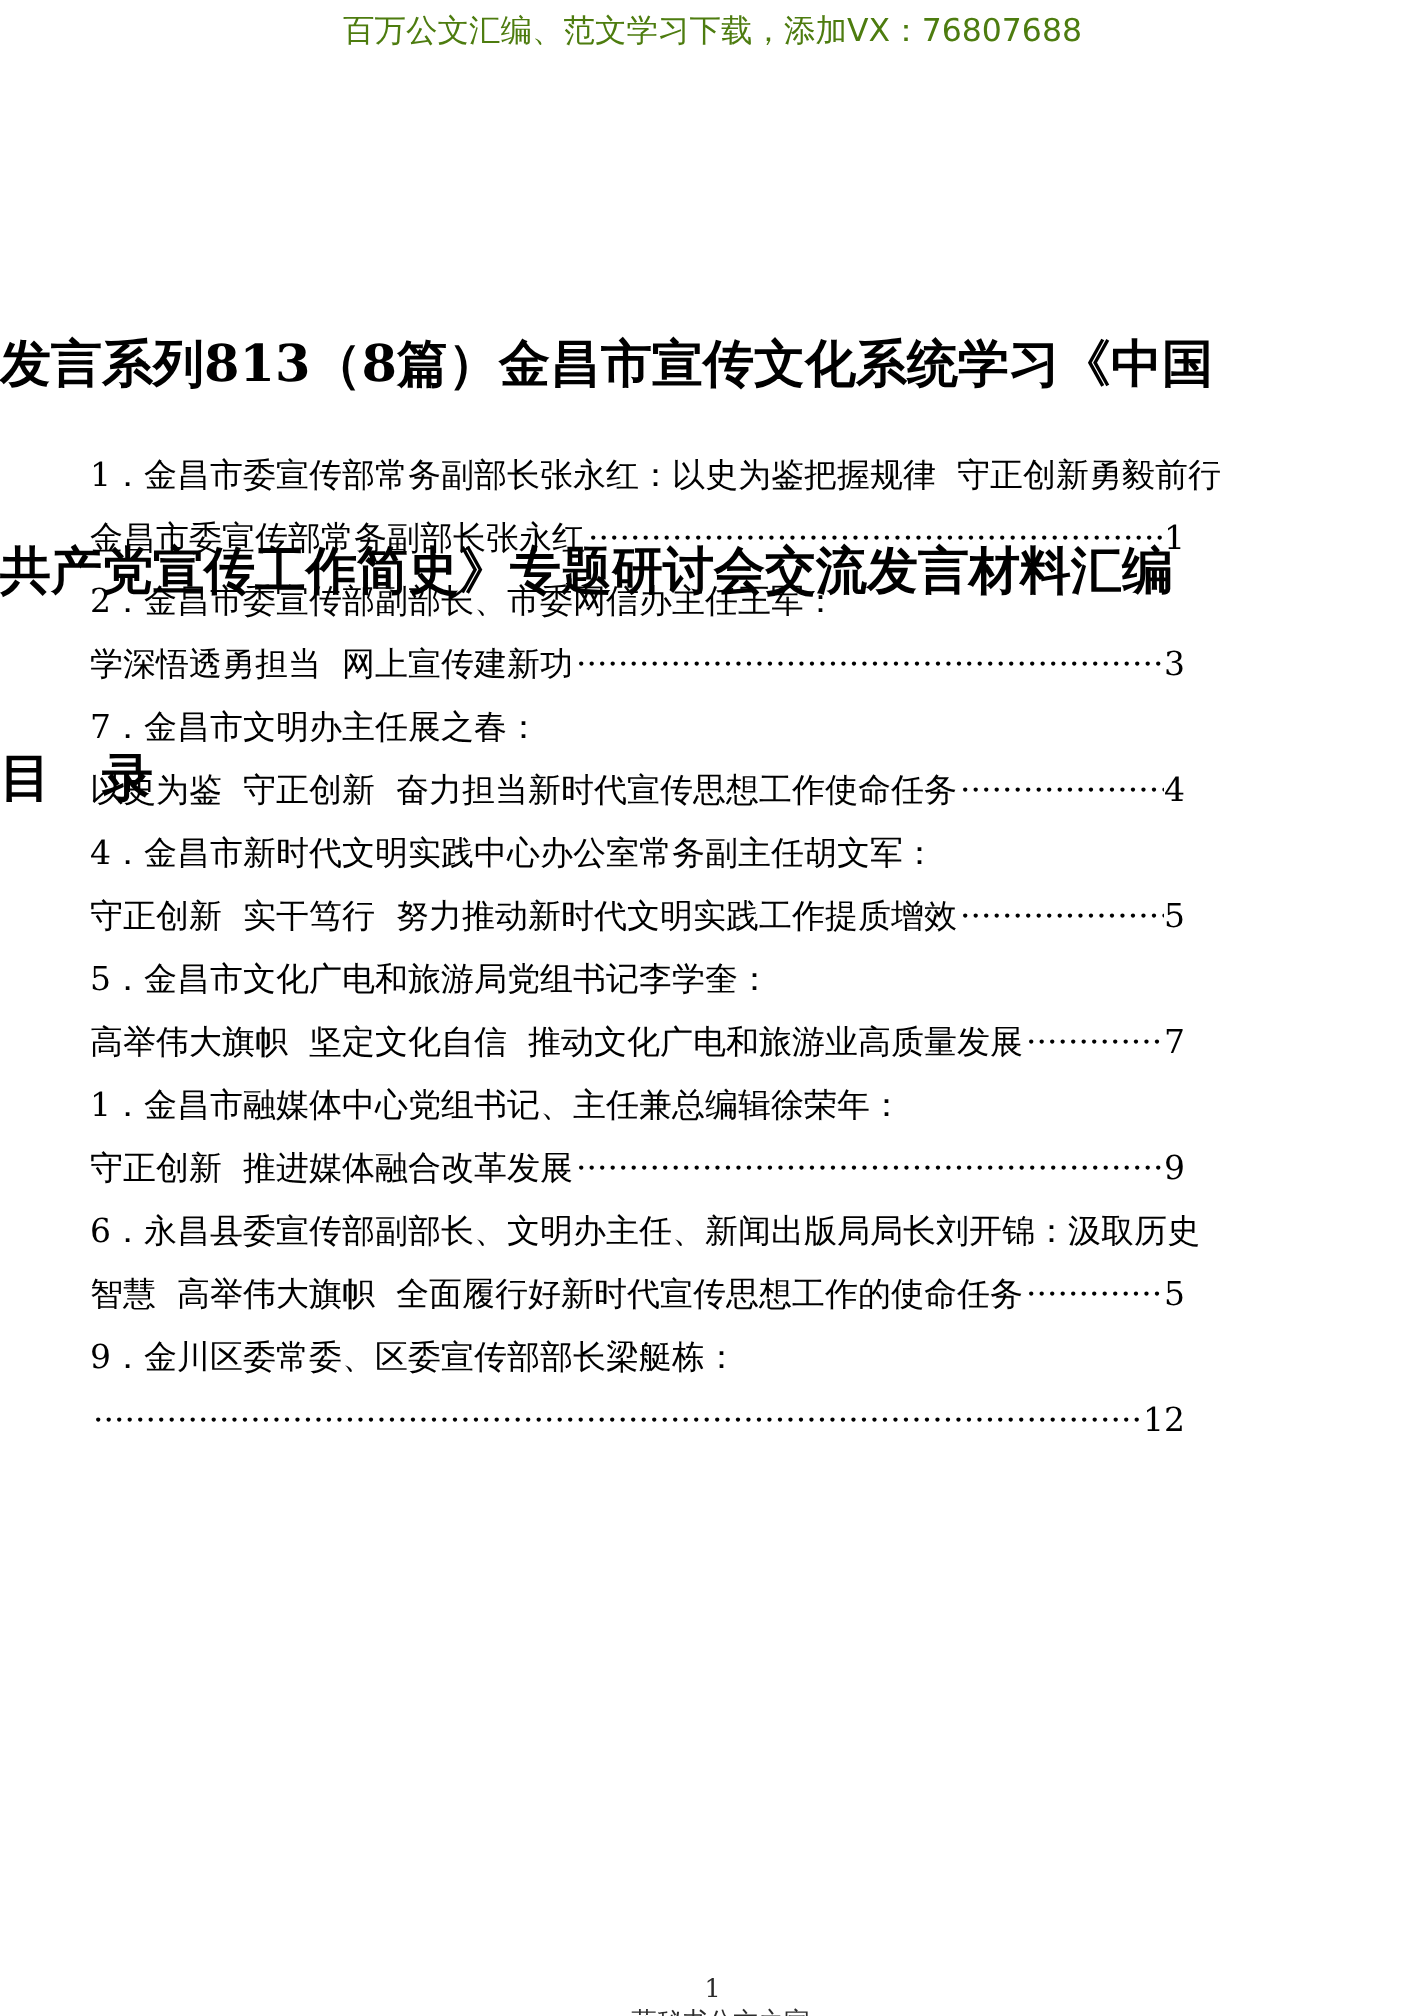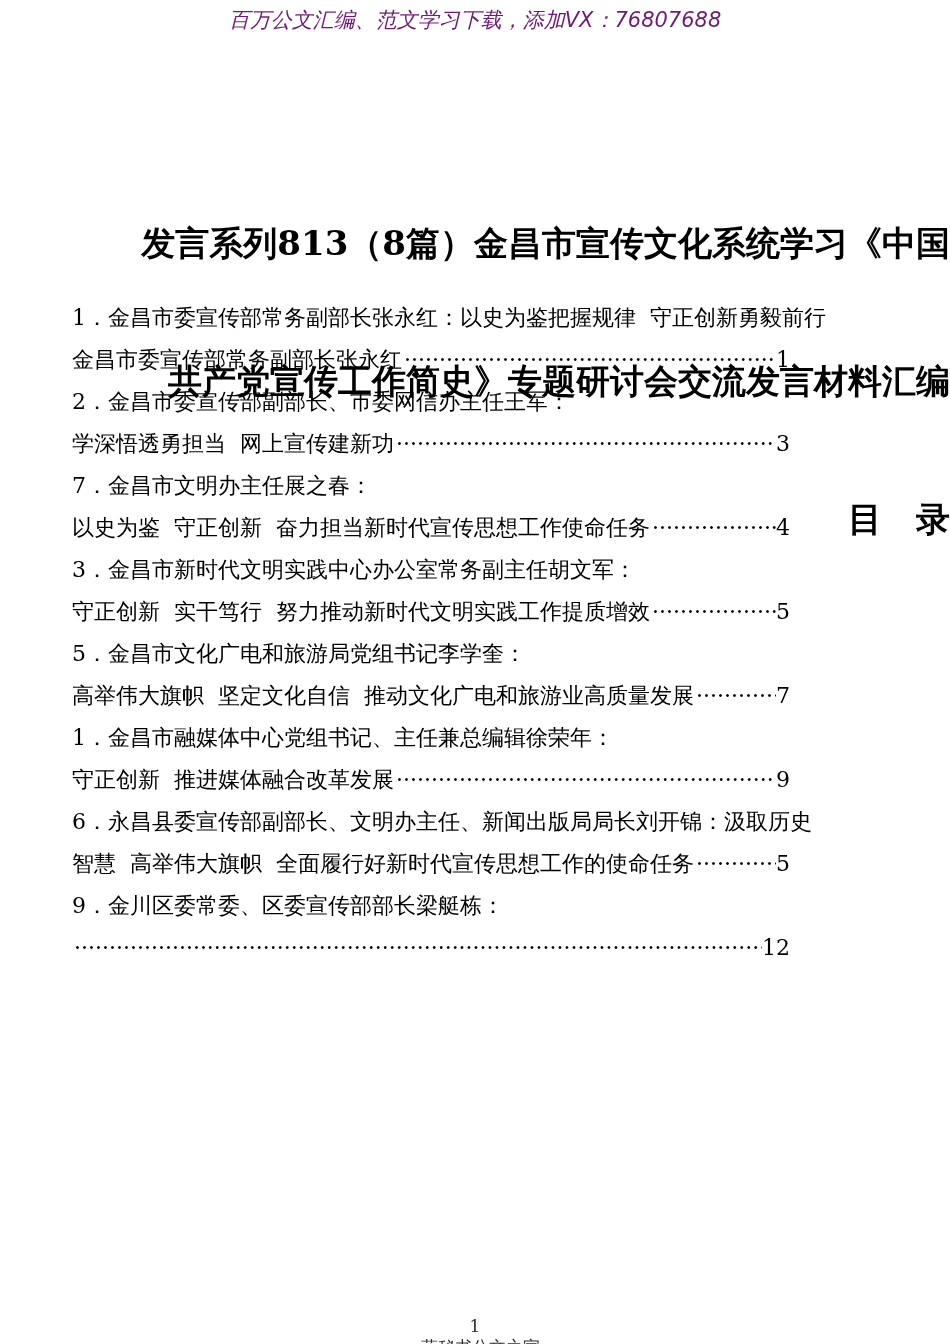--- a/index.html
+++ b/index.html
@@ -9,38 +9,37 @@
     color: #000;
     font-family: "DejaVu Serif", "Liberation Serif", serif;
     position: relative;
     overflow: hidden;
   }
   .promo {
     position: absolute; top: 6px; left: 0; width: 100%;
     text-align: center;
     font-family: "DejaVu Sans", "Liberation Sans", sans-serif;
     font-size: 21px;
-    color: #701a75;
+    color: #4d7c0f;
     white-space: pre;
-    font-style: italic;
   }
   .title-block {
     position: absolute; top: 128px; left: 0; width: 100%;
-    text-align: right;
+    text-align: left;
     font-weight: bold;
     font-size: 34px;
     line-height: 46px;
     white-space: pre;
   }
   .toc {
     position: absolute; top: 297px; left: 60px; width: 770px;
     font-size: 22px;
     line-height: 42px;
   }
-  .toc-line { white-space: pre; margin-left: 12px; }
+  .toc-line { white-space: pre; }
   .toc-line.l2 {
     display: flex;
     align-items: baseline;
     margin-right: 40px;
   }
   .toc-line.l2 .t { flex: none; }
   .toc-line.l2 .leader {
     flex: 1 1 auto;
     min-width: 0;
     overflow: hidden;
@@ -96,21 +95,21 @@
   <div class="toc-entry">
     <div class="toc-line l1">7．金昌市文明办主任展之春：</div>
     <div class="toc-line l2">
       <span class="t">以史为鉴  守正创新  奋力担当新时代宣传思想工作使命任务</span>
       <span class="leader">······················································································································································</span>
       <span class="pg">4</span>
     </div>
   </div>
 
   <div class="toc-entry">
-    <div class="toc-line l1">3．金昌市新时代文明实践中心办公室常务副主任胡文军：</div>
+    <div class="toc-line l1">4．金昌市新时代文明实践中心办公室常务副主任胡文军：</div>
     <div class="toc-line l2">
       <span class="t">守正创新  实干笃行  努力推动新时代文明实践工作提质增效</span>
       <span class="leader">······················································································································································</span>
       <span class="pg">5</span>
     </div>
   </div>
 
   <div class="toc-entry">
     <div class="toc-line l1">5．金昌市文化广电和旅游局党组书记李学奎：</div>
     <div class="toc-line l2">

